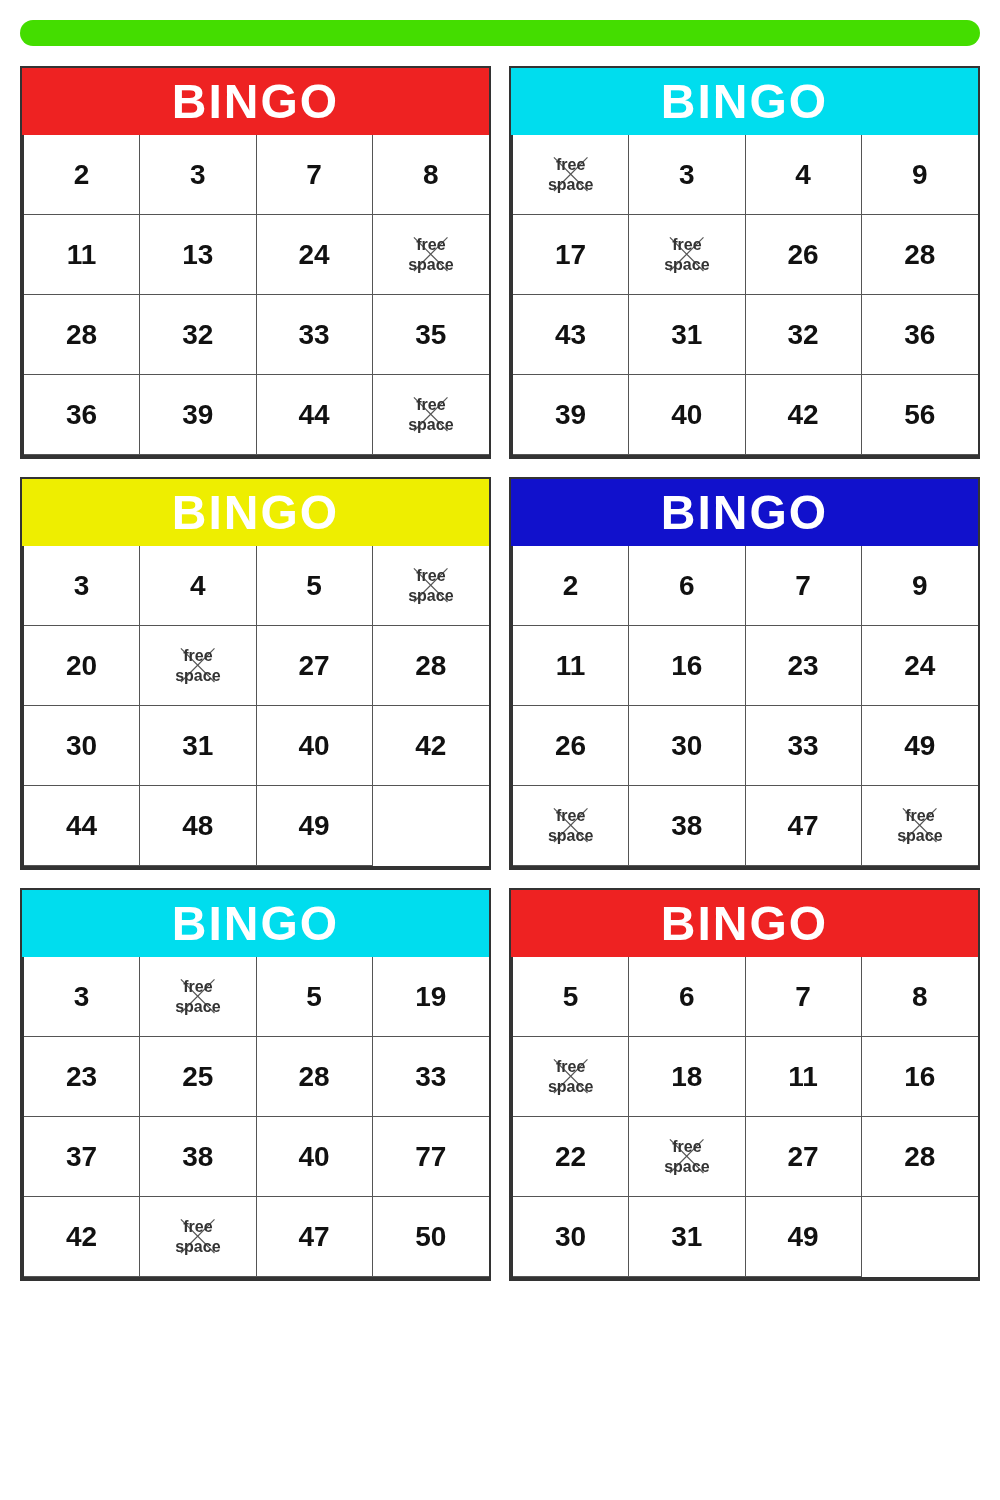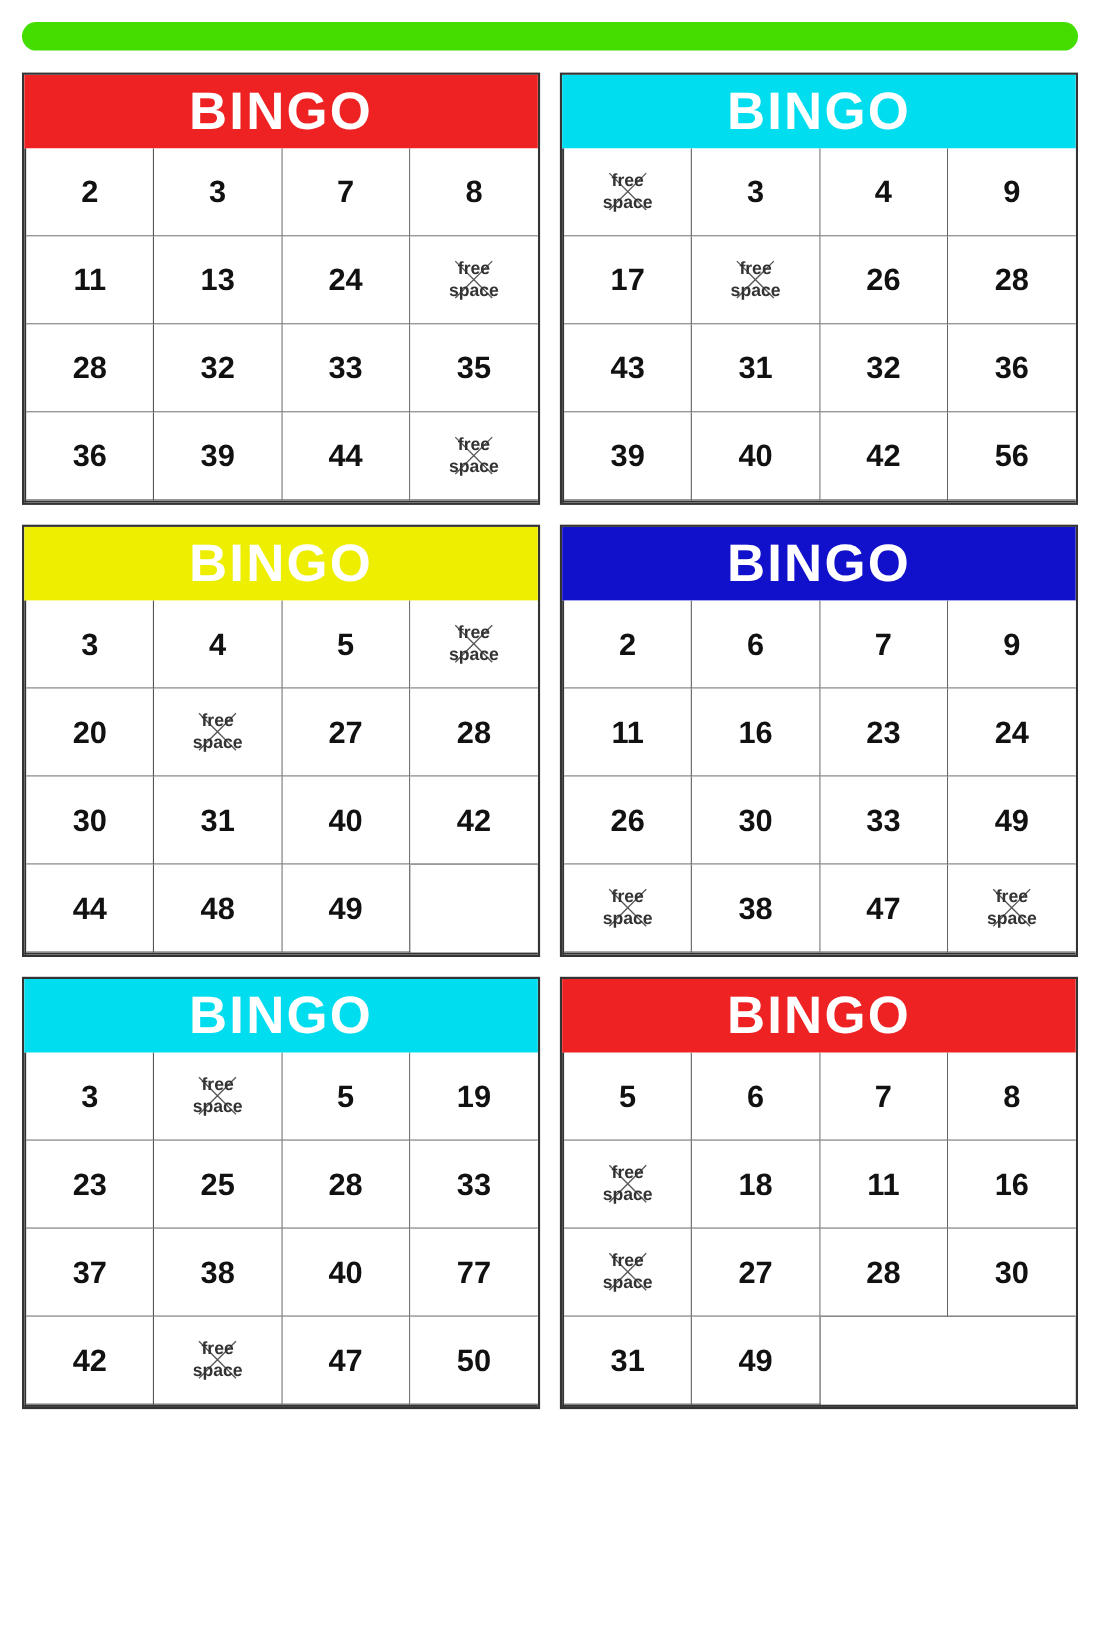--- a/index.html
+++ b/index.html
@@ -319,20 +319,21 @@
             <svg viewBox="0 0 80 80" xmlns="http://www.w3.org/2000/svg">
               <line x1="5" y1="5" x2="75" y2="75" stroke="#555" stroke-width="2.5"></line>
               <line x1="75" y1="5" x2="5" y2="75" stroke="#555" stroke-width="2.5"></line>
             </svg>
             <span>free<br>space</span>
           </div>
         </div>
         <div class="bingo-cell">18</div>
         <div class="bingo-cell">11</div>
         <div class="bingo-cell">16</div>
+        <div class="bingo-cell">22</div>
         <div class="bingo-cell">
           <div class="free-space">
             <svg viewBox="0 0 80 80" xmlns="http://www.w3.org/2000/svg">
               <line x1="5" y1="5" x2="75" y2="75" stroke="#555" stroke-width="2.5"></line>
               <line x1="75" y1="5" x2="5" y2="75" stroke="#555" stroke-width="2.5"></line>
             </svg>
             <span>free<br>space</span>
           </div>
         </div>
         <div class="bingo-cell">27</div>

